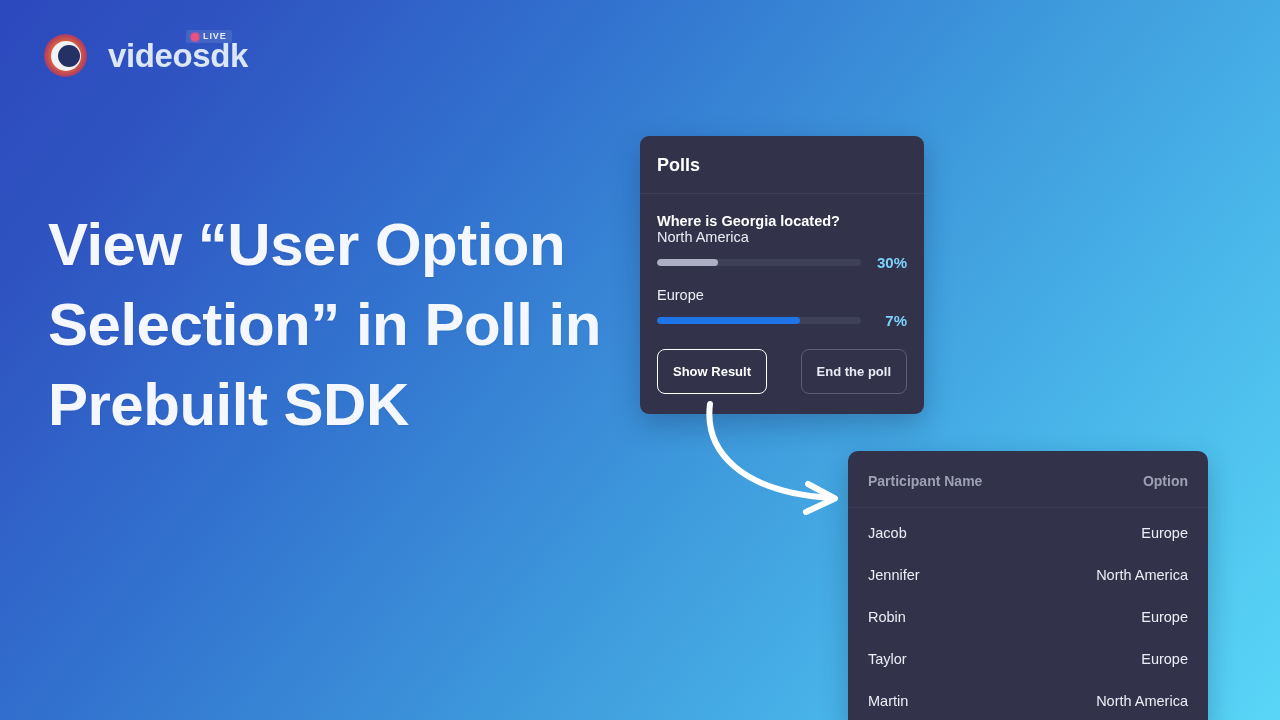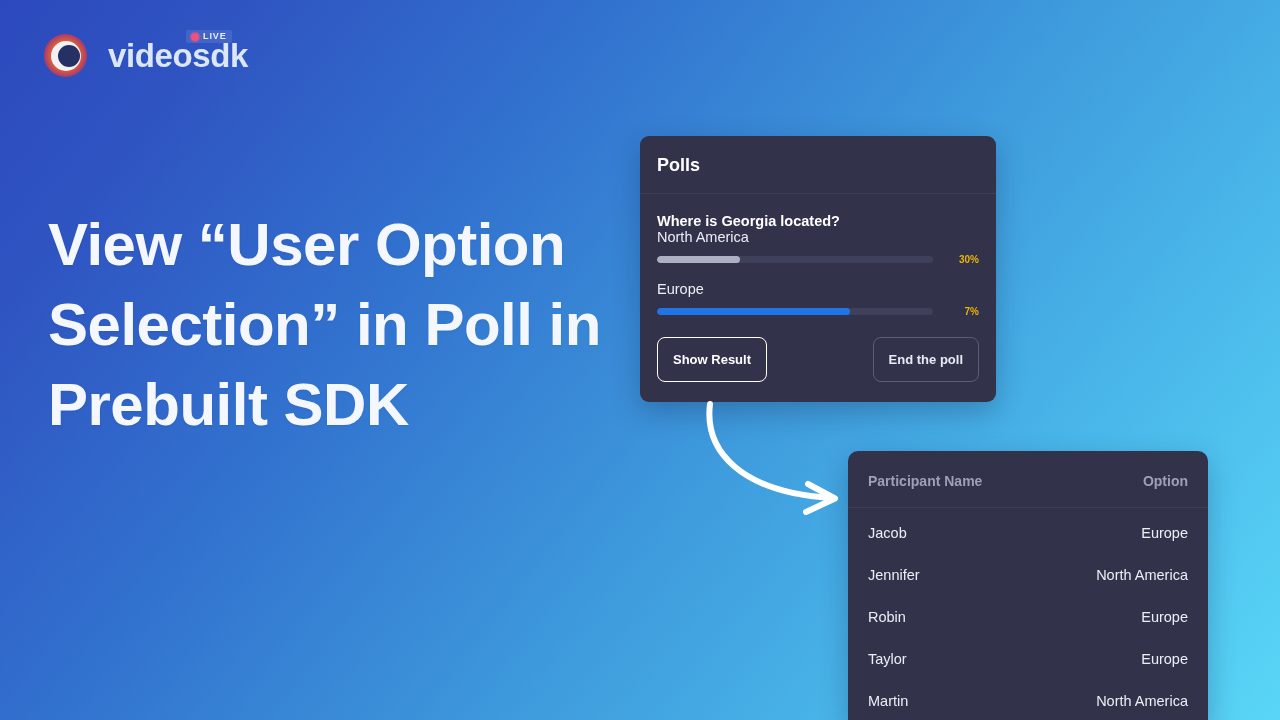--- a/index.html
+++ b/index.html
@@ -77,21 +77,21 @@
     font-size:60px; font-weight:bold;
     line-height:1.33;
     letter-spacing:-0.5px;
     color:#f4f8fe;
     text-shadow:0 1px 2px rgba(16,40,90,0.10);
   }
 
   
   #polls-card {
     position:absolute; left:640px; top:136px;
-    width:356px;
+    width:284px;
     background:#32334a;
     border-radius:9px;
     box-shadow:0 10px 28px rgba(14,30,70,0.28);
     overflow:hidden;
   }
   #polls-header {
     padding:19px 17px 17px 17px;
     border-bottom:1px solid #3d3e56;
   }
   #polls-header .title {
@@ -107,21 +107,21 @@
     margin-bottom:9px;
   }
   .opt-row { display:flex; align-items:center; gap:12px; }
   .track {
     flex:1; height:7px; border-radius:4px;
     background:#3f4059;
     overflow:hidden;
   }
   .fill { height:100%; border-radius:4px; }
   .pct {
-    font-size:10px; font-weight:bold; color:#eab308;
+    font-size:15px; font-weight:bold; color:#7dd3fc;
     width:34px; text-align:right; flex:none;
   }
   #polls-actions {
     display:flex; justify-content:space-between; align-items:center;
     margin-top:20px;
   }
   .btn {
     font-family:"Liberation Sans", sans-serif;
     font-size:13px; font-weight:bold;
     padding:15px 15px;

